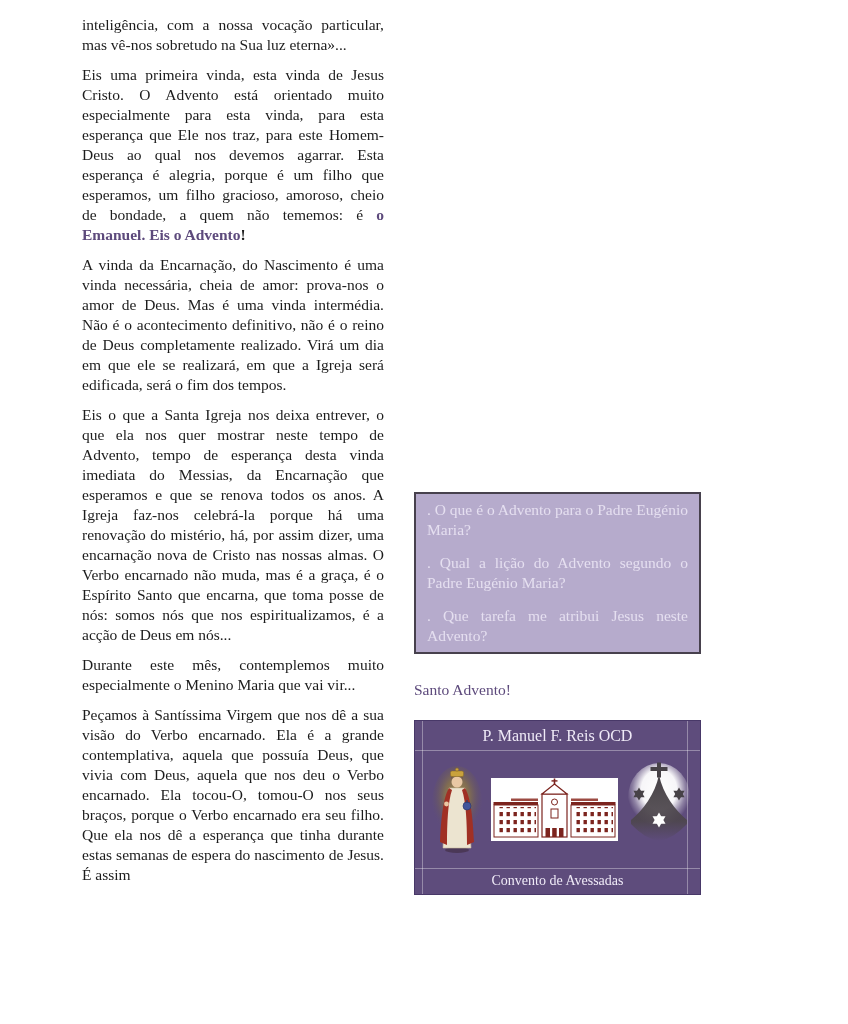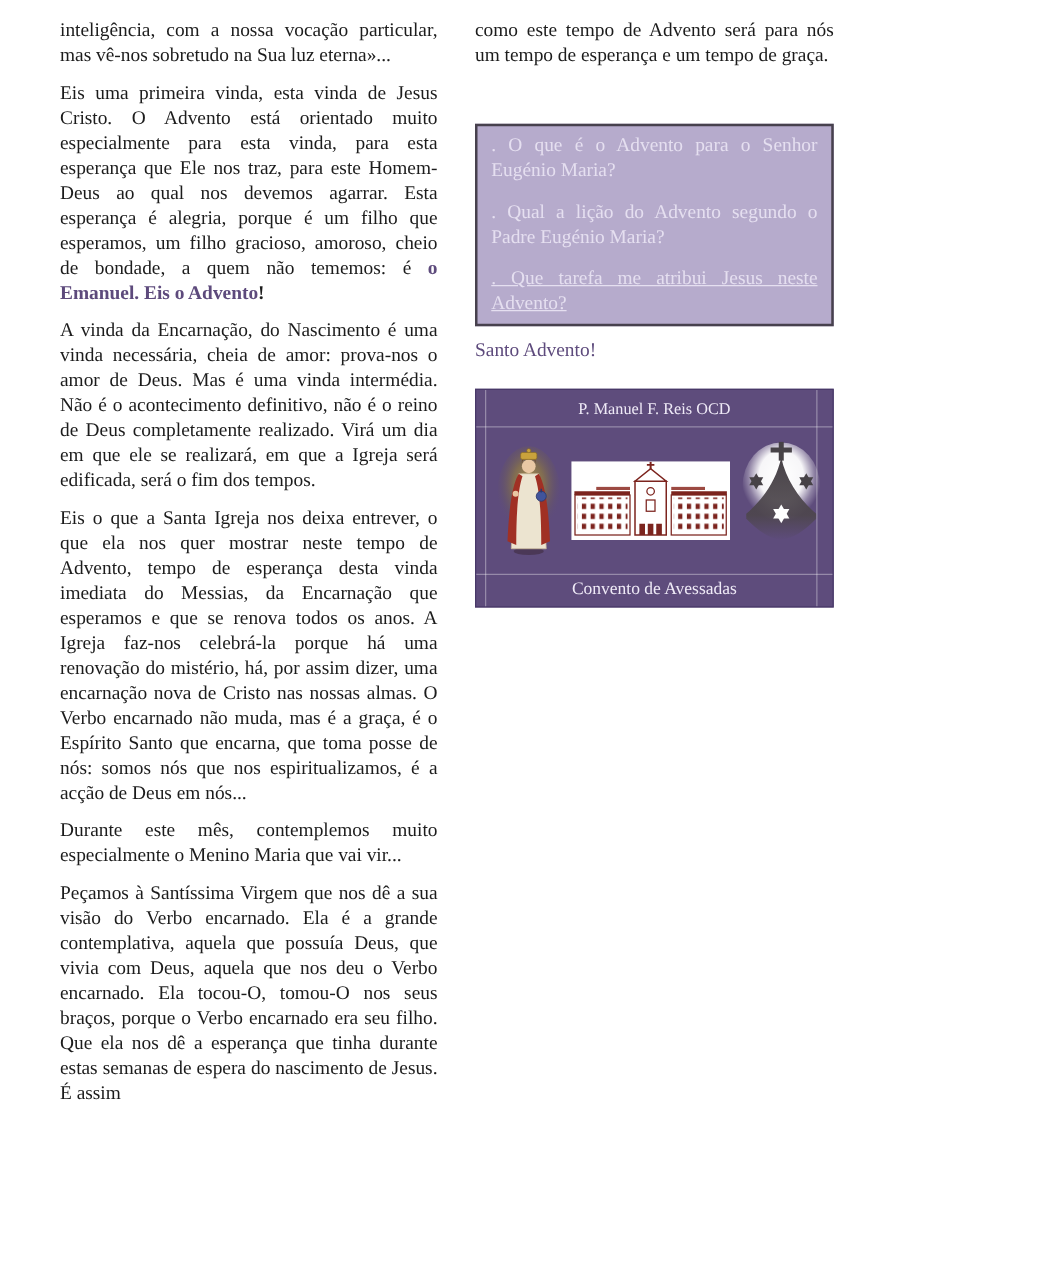--- a/index.html
+++ b/index.html
@@ -20,22 +20,23 @@
   .page{
     position:relative;
     width:848px;height:1024px;
     background:#ffffff;
     overflow:hidden;
     font-family:"Liberation Serif","DejaVu Serif",serif;
     color:var(--body-text);
   }
   .content{
     display:flex;
-    padding:15px 0 0 48px;
+    padding:15px 0 0 82px;
     gap:30px;
+    align-items:flex-end;
   }
   .col-left{width:302px;}
   .col-right{width:287px;}
   .col p.body-par{
     margin:0 0 10px 0;
     font-size:15.5px;
     line-height:20px;
     text-align:justify;
   }
   .seg-italic{font-style:italic;}
@@ -48,24 +49,24 @@
     border:2px solid var(--box-border);
     padding:6px 11px;
   }
   .qbox p.q{
     margin:0 0 13px 0;
     color:var(--box-text);
     font-size:15.5px;
     line-height:20px;
     text-align:justify;
   }
-  .qbox p.q:last-child{margin-bottom:0;text-decoration:underline;}
+  .qbox p.q:last-child{margin-bottom:0;}
   
   .santo{
-    margin:10px 0 0 0;
+    margin:26px 0 0 0;
     color:var(--accent-purple);
     font-size:15.5px;
     line-height:20px;
   }
   
   .banner{
     position:relative;
     margin-top:20px;
     width:285px;
     height:173px;
@@ -76,21 +77,21 @@
     content:"";
     position:absolute;top:0;bottom:0;width:1px;
     background:var(--banner-line);
   }
   .banner::before{left:7px;}
   .banner::after{right:12px;}
   .banner-title{
     height:29px;line-height:29px;
     text-align:center;
     color:var(--banner-text);
-    font-size:13px;
+    font-size:16px;
     border-bottom:1px solid var(--banner-line);
   }
   .banner-middle{
     position:relative;
     height:117px;
     display:flex;
     align-items:center;
     justify-content:space-between;
     padding:0 8px 0 16px;
   }
@@ -112,24 +113,23 @@
     <div class="col col-left">
       <p class="body-par"><span>inteligência, com a nossa vocação particular, mas vê-nos sobretudo na Sua luz eterna»...</span></p>
       <p class="body-par"><span>Eis uma primeira vinda, esta vinda de Jesus Cristo. O Advento está orientado muito especialmente para esta vinda, para esta esperança que Ele nos traz, para este Homem-Deus ao qual nos devemos agarrar. Esta esperança é alegria, porque é um filho que esperamos, um filho gracioso, amoroso, cheio de bondade, a quem não tememos: é </span><span class="seg-bold-purple">o Emanuel. Eis o Advento</span><span class="seg-bold">!</span></p>
       <p class="body-par"><span>A vinda da Encarnação, do Nascimento é uma vinda necessária, cheia de amor: prova-nos o amor de Deus. Mas é uma vinda intermédia. Não é o acontecimento definitivo, não é o reino de Deus completamente realizado. Virá um dia em que ele se realizará, em que a Igreja será edificada, será o fim dos tempos.</span></p>
       <p class="body-par"><span>Eis o que a Santa Igreja nos deixa entrever, o que ela nos quer mostrar neste tempo de Advento, tempo de esperança desta vinda imediata do Messias, da Encarnação que esperamos e que se renova todos os anos. A Igreja faz-nos celebrá-la porque há uma renovação do mistério, há, por assim dizer, uma encarnação nova de Cristo nas nossas almas. O Verbo encarnado não muda, mas é a graça, é o Espírito Santo que encarna, que toma posse de nós: somos nós que nos espiritualizamos, é a acção de Deus em nós...</span></p>
       <p class="body-par"><span>Durante este mês, contemplemos muito especialmente o Menino Maria que vai vir...</span></p>
       <p class="body-par"><span>Peçamos à Santíssima Virgem que nos dê a sua visão do Verbo encarnado. Ela é a grande contemplativa, aquela que possuía Deus, que vivia com Deus, aquela que nos deu o Verbo encarnado. Ela tocou-O, tomou-O nos seus braços, porque o Verbo encarnado era seu filho. Que ela nos dê a esperança que tinha durante estas semanas de espera do nascimento de Jesus. É assim</span></p>
     </div>
 
     <div class="col col-right">
-      <p class="body-par">como este tempo de Advento será para nós um tempo de esperança e um tempo de graça.</p>
 
       <div class="qbox">
-        <p class="q">. O que é o Advento para o Senhor Eugénio Maria?</p>
+        <p class="q">. O que é o Advento para o Padre Eugénio Maria?</p>
         <p class="q">. Qual a lição do Advento segundo o Padre Eugénio Maria?</p>
         <p class="q">. Que tarefa me atribui Jesus neste Advento?</p>
       </div>
 
       <p class="santo">Santo Advento!</p>
 
       <div class="banner">
         <div class="banner-title">P. Manuel F. Reis OCD</div>
 
         <div class="banner-middle">

